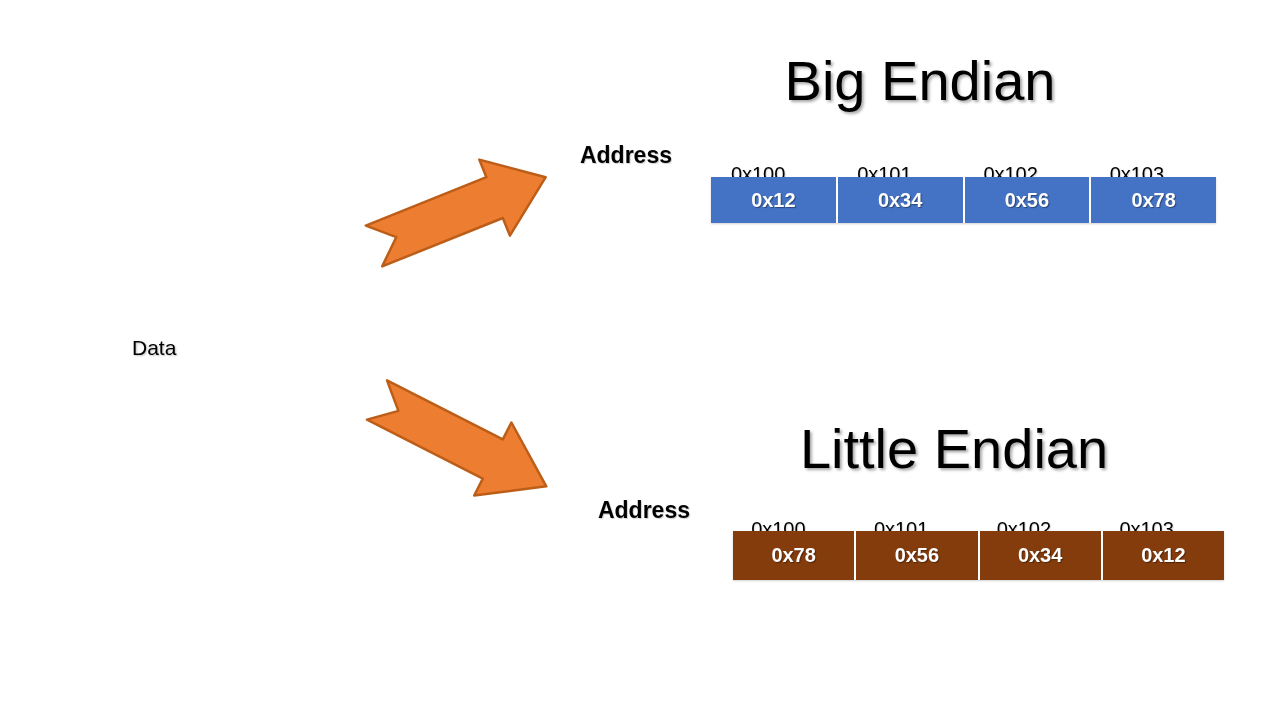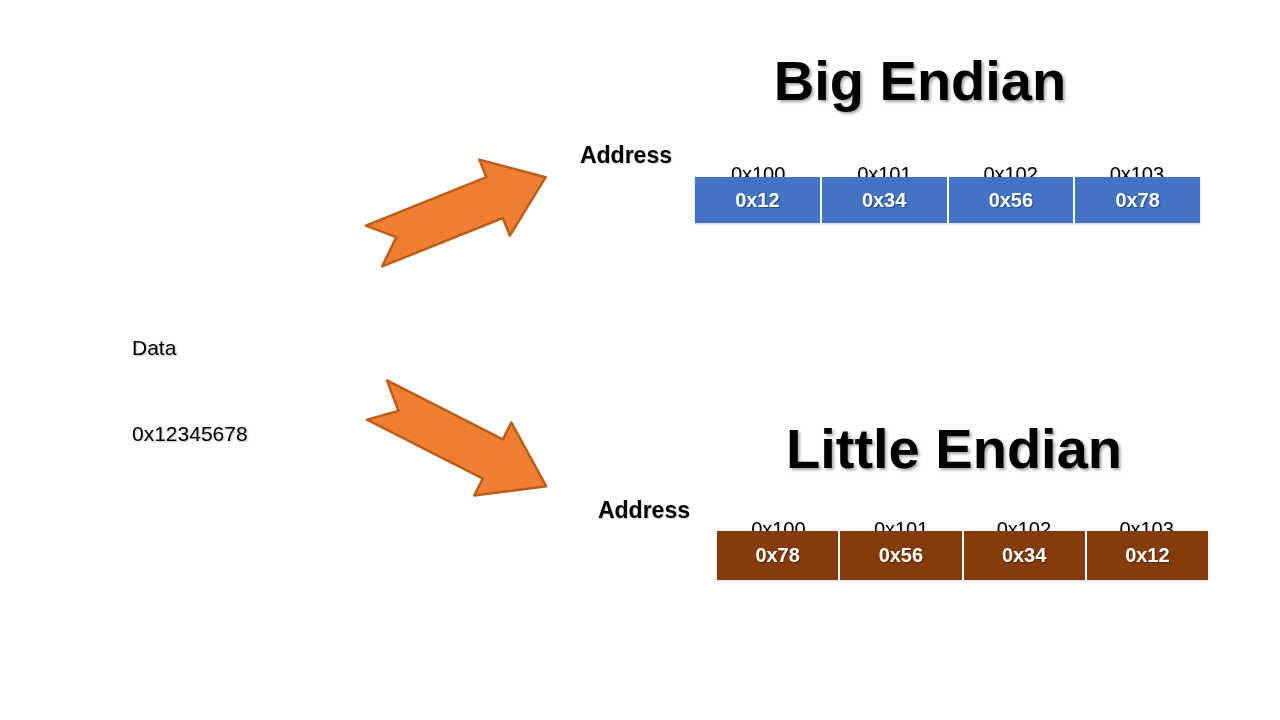--- a/index.html
+++ b/index.html
@@ -2,34 +2,34 @@
 <html><head>
 <meta charset="utf-8">
 <style>
   html,body{margin:0;padding:0;background:#fff;}
   .stage{
     position:relative;width:1280px;height:720px;background:#ffffff;
     font-family:"Liberation Sans",sans-serif;color:#000;overflow:hidden;
   }
   .abs{position:absolute;}
   .section-title{
-    font-size:56px;font-weight:700;letter-spacing:0px;text-align:center;
+    font-size:56px;font-weight:400;letter-spacing:0px;text-align:center;
     text-shadow:2px 2px 3px rgba(0,0,0,0.35);white-space:nowrap;
   }
   .addr-label{
     font-size:23px;font-weight:bold;text-align:right;
     text-shadow:1px 1px 1px rgba(0,0,0,0.2);
   }
   .addr-row{display:flex;}
   .addr-row .addr{
     flex:1;text-align:center;font-size:20px;
     text-shadow:1px 1px 1px rgba(0,0,0,0.15);
     margin-top:20px;
   }
-  .byte-row{display:flex;box-shadow:0 1px 2px rgba(0,0,0,0.18);}
+  .byte-row{display:flex;box-shadow:0 1px 2px rgba(0,0,0,0.18);margin-left:16px;}
   .byte-row .byte{
     flex:1;display:flex;align-items:center;justify-content:center;
     color:#fff;font-size:20px;font-weight:bold;
     text-shadow:1px 1px 1px rgba(0,0,0,0.4);
   }
   .byte-row .byte:not(:last-child){border-right:2px solid #ffffff;}
   .data-label{
     font-size:21px;line-height:43px;font-weight:500;
     text-shadow:1px 1px 2px rgba(0,0,0,0.25);white-space:pre-line;
   }
@@ -40,21 +40,20 @@
 
 <div class="stage">
 
   <svg class="abs" style="left:0;top:0;" width="1280" height="720" viewBox="0 0 1280 720">
     <polygon points="365.8,225.6 486.4,177.2 479.3,159.6 545.7,177.2 509.9,235.6 502.8,218.0 382.2,266.4 396.3,237.1" stroke-width="2.5" stroke-linejoin="round" fill="#ED7D31" stroke="#BC5E18"></polygon>
     <polygon points="387,380.4 502.8,439.4 511.4,422.5 546.3,486.3 474.2,495.5 482.8,478.6 367,419.6 398.4,410.9" stroke-width="2.5" stroke-linejoin="round" fill="#ED7D31" stroke="#BC5E18"></polygon>
   </svg>
 
   <div class="abs data-label" style="left:132px;top:283px;">
     <div>Data</div>
-    <div>0x12345678</div>
   </div>
 
   <div class="abs section-title" style="left:660px;top:48px;width:520px;">Big Endian</div>
 
   <div class="abs addr-label" style="left:520px;top:142px;width:152px;">Address</div>
 
   <div class="abs addr-row" style="left:695px;top:143px;width:505px;">
     <span class="addr">0x100</span>
     <span class="addr">0x101</span>
     <span class="addr">0x102</span>

